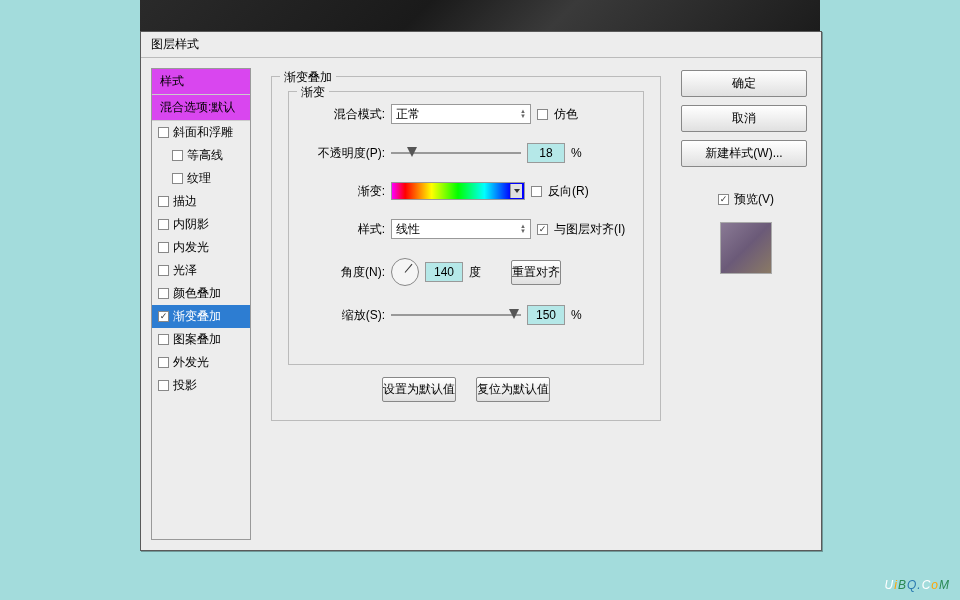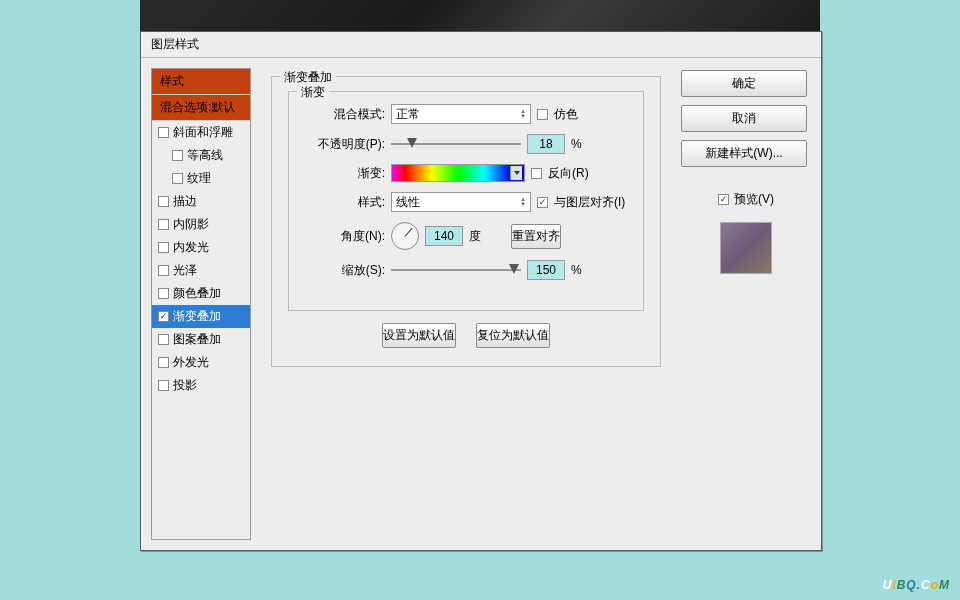--- a/index.html
+++ b/index.html
@@ -2,48 +2,48 @@
 <html><head>
 <meta charset="utf-8">
 <style>
 *{box-sizing:border-box;margin:0;padding:0;font-family:"Microsoft YaHei",sans-serif;font-size:12px}
 body{background:#a3dcdc;width:960px;height:600px;position:relative;overflow:hidden}
 .bg-dark{position:absolute;top:0;left:140px;width:680px;height:50px;background:linear-gradient(135deg,#2a2a2a 0%,#1a1a1a 40%,#3a3a3a 60%,#1a1a1a 100%)}
 .dialog{position:absolute;left:140px;top:31px;width:682px;height:520px;background:#ededed;border:1px solid #5a5a5a;box-shadow:1px 1px 0 rgba(0,0,0,.3)}
 .titlebar{background:#ededed;padding:4px 10px;border-bottom:1px solid #bbb;display:flex;align-items:center}
 .content{display:flex;padding:10px;height:calc(100% - 26px);gap:10px}
 .sidebar{width:100px;border:1px solid #999;background:#ededed}
-.sidebar-header{padding:4px 8px;border-bottom:1px solid #ccc;background:#c2410c}
+.sidebar-header{padding:4px 8px;border-bottom:1px solid #ccc;background:#d946ef}
 .sidebar-item{padding:3px 6px;display:flex;align-items:center;gap:4px;cursor:pointer}
 .sidebar-item.indent{padding-left:20px}
 .sidebar-item.selected{background:#2d7dd2;color:#fff}
 .chk{width:11px;height:11px;border:1px solid #888;background:#fff;display:inline-block;flex-shrink:0}
 .chk.checked::after{content:"✓";font-size:9px;color:#333;display:block;line-height:9px;text-align:center}
 .main{flex:1;padding:8px 10px}
 .group{border:1px solid #bbb;padding:14px 16px 18px;position:relative;margin-bottom:10px}
 .group-title{position:absolute;top:-8px;left:8px;background:#ededed;padding:0 4px}
 .inner-group{border:1px solid #bbb;padding:12px 14px 20px;position:relative}
-.row{display:flex;align-items:center;margin-bottom:10px;gap:6px}
+.row{display:flex;align-items:center;margin-bottom:19px;gap:6px}
 .label{width:82px;text-align:right}
 .select{border:1px solid #999;background:#fff;height:20px;padding:0 4px;display:flex;align-items:center;justify-content:space-between;width:140px}
 .select-arrows{display:flex;flex-direction:column;font-size:6px;line-height:5px;color:#666}
 .slider{position:relative;height:14px;width:130px}
 .slider-track{position:absolute;top:6px;left:0;right:0;height:2px;background:#999}
 .slider-thumb{position:absolute;top:1px;width:0;height:0;border-left:5px solid transparent;border-right:5px solid transparent;border-top:10px solid #555}
 .num-input{width:38px;height:20px;border:1px solid #999;background:#b5e8e8;text-align:center;line-height:18px}
 .gradient-bar{width:134px;height:18px;border:1px solid #999;background:linear-gradient(90deg,#ff00ff 0%,#ff0000 10%,#ffff00 30%,#00ff00 50%,#00ffff 70%,#0000ff 90%,#0000ff 100%);display:flex;align-items:center;justify-content:flex-end;padding-right:2px}
 .angle-dial{width:28px;height:28px;border:1px solid #888;border-radius:50%;background:#f5f5f5;position:relative}
 .angle-line{position:absolute;top:50%;left:50%;width:11px;height:1px;background:#333;transform-origin:left center;transform:rotate(-50deg)}
 .btn{border:1px solid #888;background:linear-gradient(#fff,#e0e0e0);padding:3px 0;cursor:pointer;border-radius:2px;text-align:center}
 .btn-row{display:flex;gap:20px;justify-content:center;margin-top:12px}
 .right-panel{width:130px;display:flex;flex-direction:column;gap:8px;padding-top:2px}
 .right-panel .btn{width:126px;padding:4px 8px}
 .preview-row{display:flex;align-items:center;justify-content:center;gap:5px;margin-top:16px}
 .preview-swatch{width:52px;height:52px;background:linear-gradient(135deg,#8a7a95,#6b5a78,#8a7a65);margin:6px auto;border:1px solid #aaa}
-.watermark{position:absolute;right:10px;bottom:6px;font-size:20px;font-weight:bold;font-style:italic;letter-spacing:1px}
+.watermark{position:absolute;right:10px;bottom:6px;font-size:20px;font-weight:normal;font-style:italic;letter-spacing:1px}
 .watermark .u{color:#fff}
 .watermark .i{color:#ffa500}
 .watermark .b{color:#2a8a55}
 .watermark .q{color:#2a7ab0}
 .watermark .c{color:#fff}
 .watermark .m{color:#2a8a55}
 </style>
 </head>
 <body>
 

